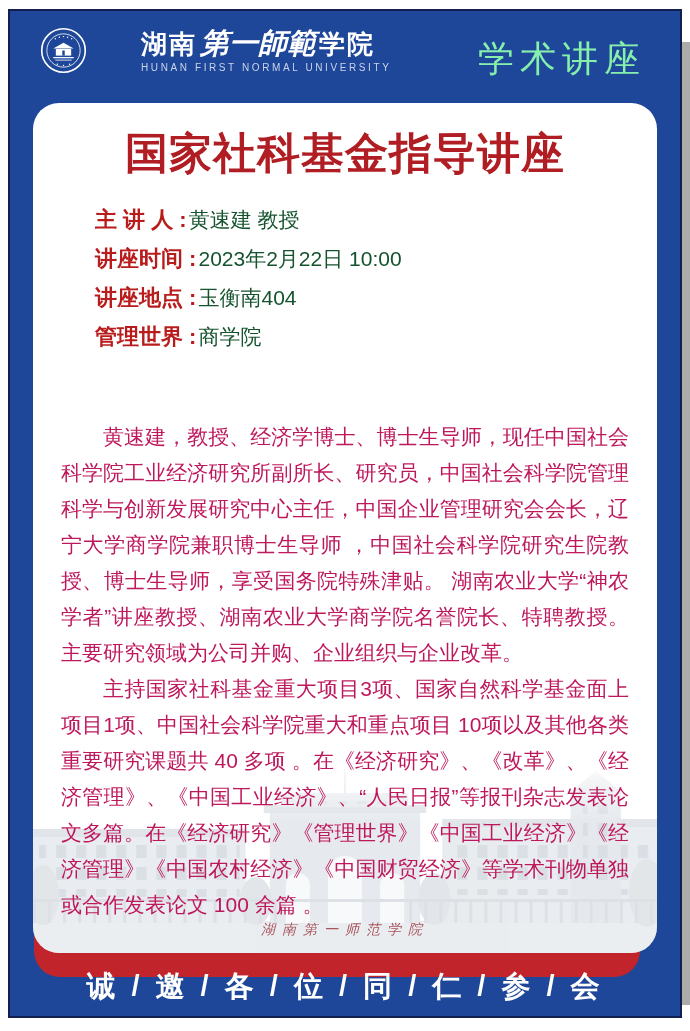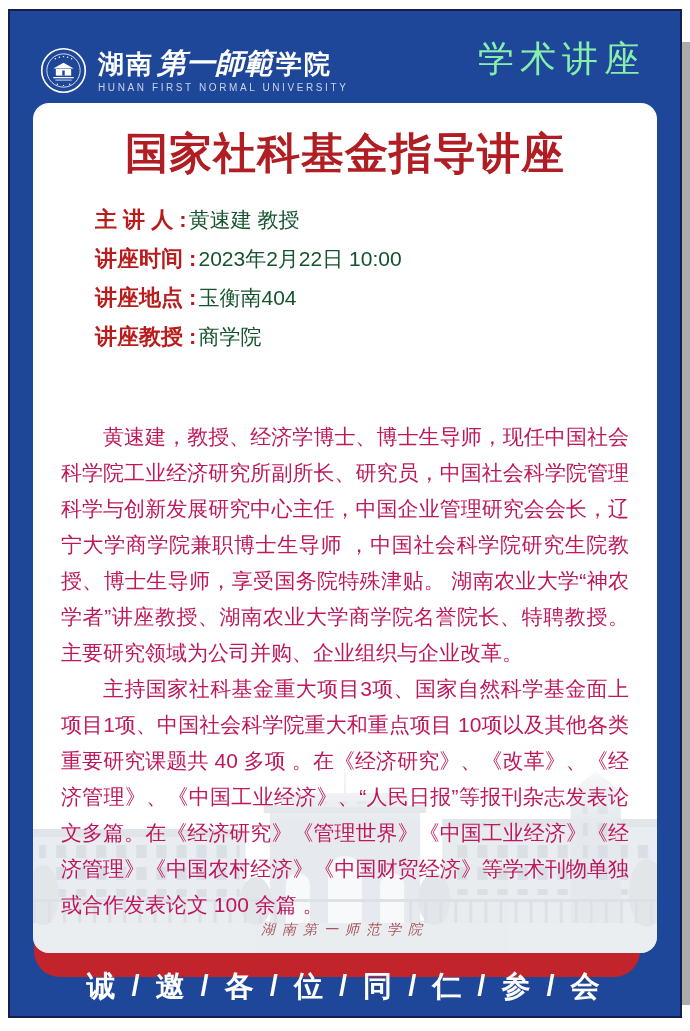--- a/index.html
+++ b/index.html
@@ -11,21 +11,21 @@
   .shadow-strip{
     position:absolute;left:682px;top:42px;width:8px;height:963px;
     background:#ababab;
   }
   .poster{
     position:absolute;left:8px;top:9px;width:674px;height:1009px;
     background:#1e4799;border:2px solid #131f4e;box-sizing:border-box;
   }
   
   .poster-header{position:absolute;left:0;top:0;width:100%;height:92px;}
-  .logo{position:absolute;left:30px;top:36px;display:flex;align-items:center;}
+  .logo{position:absolute;left:30px;top:16px;display:flex;align-items:center;gap:43px;}
   .seal{flex:0 0 auto;}
   .univ-names{margin-left:11px;color:#fff;}
   .univ-cn{font-size:26px;font-weight:600;letter-spacing:2px;line-height:30px;white-space:nowrap;}
   .univ-cn .script{
     font-family:"DejaVu Serif",serif;font-style:italic;font-weight:bold;
     font-size:29px;letter-spacing:0;padding:0 3px;
   }
   .univ-en{
     font-size:10px;letter-spacing:2.6px;color:#c9d4ea;margin-top:3px;white-space:nowrap;
   }
@@ -34,21 +34,21 @@
     font-size:36px;font-weight:500;letter-spacing:6px;white-space:nowrap;
   }
   
   .red-bar{
     position:absolute;left:24px;top:880px;width:606px;height:86px;
     background:#c2242c;border-radius:0 0 26px 26px;
   }
   
   .card{
     position:absolute;left:23px;top:92px;width:624px;height:850px;
-    background:#ffffff;border-radius:16px;overflow:hidden;
+    background:#ffffff;border-radius:26px;overflow:hidden;
   }
   .title{
     position:absolute;top:22px;left:0;right:0;margin:0;text-align:center;
     font-size:43px;font-weight:bold;color:#b01e24;letter-spacing:1px;
   }
   .info{position:absolute;top:98px;left:62px;z-index:2;}
   .info-row{line-height:37px;white-space:nowrap;}
   .info-label{color:#b91c1c;font-weight:bold;font-size:22px;}
   .info-value{color:#14532d;font-size:21px;margin-left:2px;}
   .ribbon{
@@ -134,21 +134,21 @@
       <div class="info-row">
         <span class="info-label">主 讲 人 :</span><span class="info-value">黄速建 教授</span>
       </div>
       <div class="info-row">
         <span class="info-label">讲座时间 :</span><span class="info-value">2023年2月22日 10:00</span>
       </div>
       <div class="info-row">
         <span class="info-label">讲座地点 :</span><span class="info-value">玉衡南404</span>
       </div>
       <div class="info-row">
-        <span class="info-label">讲座教授 :</span><span class="info-value">商学院</span>
+        <span class="info-label">管理世界 :</span><span class="info-value">商学院</span>
       </div>
     </div>
 
 
     <div class="bio">
       <p>黄速建，教授、经济学博士、博士生导师，现任中国社会科学院工业经济研究所副所长、研究员，中国社会科学院管理科学与创新发展研究中心主任，中国企业管理研究会会长，辽宁大学商学院兼职博士生导师 ，中国社会科学院研究生院教授、博士生导师，享受国务院特殊津贴。 湖南农业大学“神农学者”讲座教授、湖南农业大学商学院名誉院长、特聘教授。主要研究领域为公司并购、企业组织与企业改革。</p>
       <p>主持国家社科基金重大项目3项、国家自然科学基金面上项目1项、中国社会科学院重大和重点项目 10项以及其他各类重要研究课题共 40 多项 。在《经济研究》、《改革》、《经济管理》、《中国工业经济》、“人民日报”等报刊杂志发表论文多篇。在《经济研究》《管理世界》《中国工业经济》《经济管理》《中国农村经济》《中国财贸经济》等学术刊物单独或合作发表论文 100 余篇 。</p>
     </div>
 
     <div class="photo">

